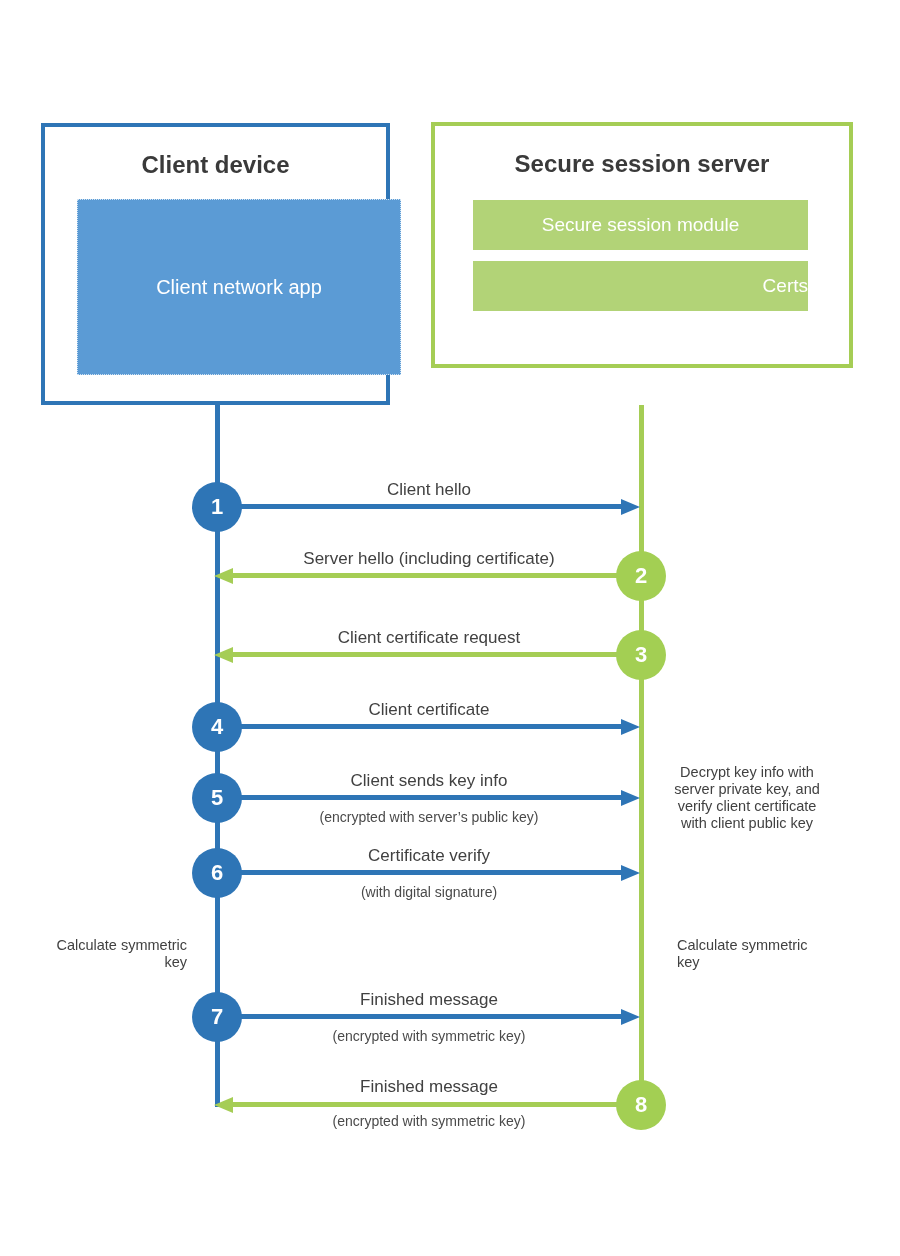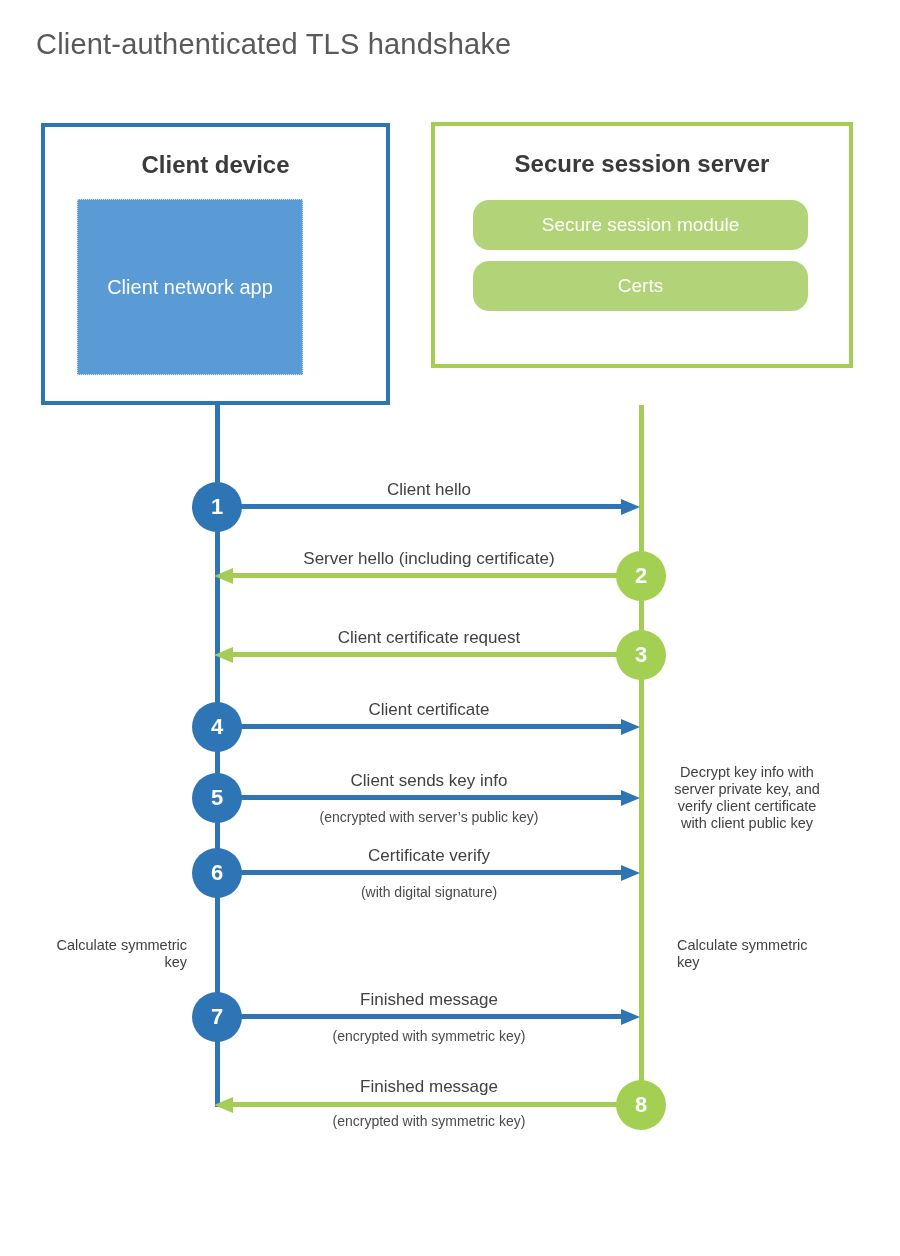--- a/index.html
+++ b/index.html
@@ -34,21 +34,21 @@
     position: absolute;
     left: 0; right: 0; top: 24px;
     text-align: center;
     font-size: 24px;
     font-weight: bold;
     color: #3a3a3a;
   }
   .client-app-box {
     position: absolute;
     left: 32px; top: 72px;
-    width: 226px; height: 176px;
+    width: 324px; height: 176px;
     background: #5b9bd5;
     border: 1px dotted #cfe2f3;
     box-sizing: border-box;
     display: flex; align-items: center; justify-content: center;
     text-align: center;
   }
   .client-app-box span {
     color: #ffffff;
     font-size: 20px;
     line-height: 1.45;
@@ -56,24 +56,23 @@
     display: inline-block;
   }
   .server-bar {
     position: absolute;
     left: 38px;
     width: 335px; height: 50px;
     background: #b2d377;
     display: flex; align-items: center; justify-content: center;
     color: #ffffff;
     font-size: 19px;
-    border-radius: 16px;
   }
   .server-bar.b0 { top: 74px; }
-  .server-bar.b1 { top: 135px; }
+  .server-bar.b1 { top: 135px; justify-content: flex-end; }
   .server-bar.b2 { top: 196px; }
 
   
   .vline { position: absolute; width: 5px; top: 405px; height: 702px; }
   .vline.blue  { left: 215px; background: #2e75b6; }
   .vline.green { left: 639px; background: #a5cd55; }
 
   
   .step-circle {
     position: absolute;
@@ -120,21 +119,20 @@
   }
   .note-decrypt { left: 667px; top: 764px; width: 160px; text-align: center; }
   .note-calc-left { left: 47px; top: 937px; width: 140px; text-align: right; }
   .note-calc-right { left: 677px; top: 937px; width: 140px; text-align: left; }
 </style>
 </head>
 <body>
 
 <div id="canvas">
 
-  <div class="page-title">Client-authenticated TLS handshake</div>
 
   <div class="entity-box client">
     <div class="entity-title">Client device</div>
     <div class="client-app-box">
       <span>Client network app</span>
     </div>
   </div>
 
   <div class="entity-box server">
     <div class="entity-title">Secure session server</div>

